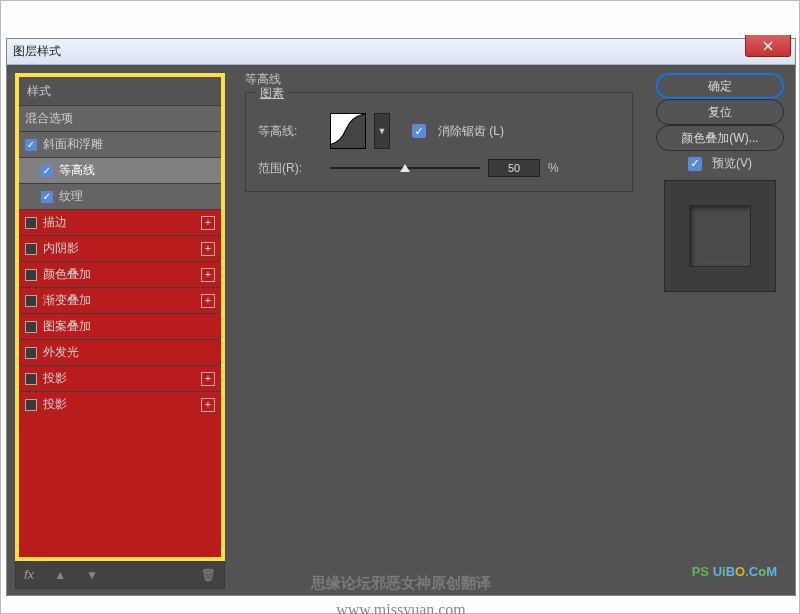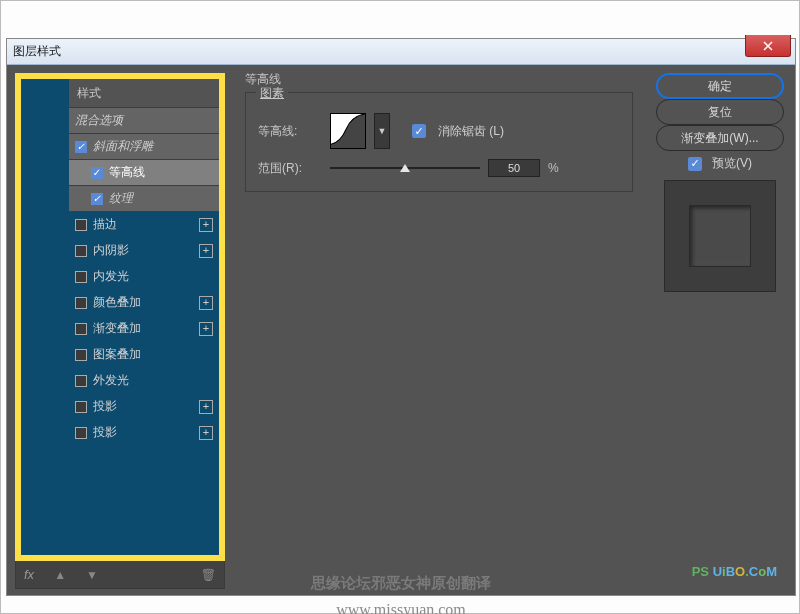--- a/index.html
+++ b/index.html
@@ -60,24 +60,23 @@
     background: #535353;
     color: #d0d0d0;
   }
   .left-col {
     width: 226px;
     padding: 8px 8px 6px 8px;
     display: flex;
     flex-direction: column;
   }
   .style-list {
-    background: #0c4a6e;
-    border: 6px solid #fde047;
+    background: #b91c1c;
+    border: 4px solid #fde047;
     flex: 1;
-    padding-left: 48px;
   }
   .style-header {
     height: 28px;
     line-height: 28px;
     padding-left: 8px;
     color: #c8c8c8;
     background: #535353;
   }
   .style-row {
     height: 26px;
@@ -86,21 +85,20 @@
     padding-left: 6px;
     border-top: 1px solid #3d3d3d;
     position: relative;
   }
   .style-row.selected {
     background: #808080;
     color: #fff;
   }
   .style-row.lighter {
     background: #646464;
-    font-style: italic;
   }
   .style-row.indent1 { padding-left: 22px; }
   .style-row .cb {
     width: 12px;
     height: 12px;
     border: 1px solid #aaa;
     background: #3a3a3a;
     margin-right: 6px;
     display: inline-flex;
     align-items: center;
@@ -338,24 +336,20 @@
           </div>
           <div class="style-row">
             <span class="cb"></span>
             <span>描边</span>
             <span class="plus">+</span>
           </div>
           <div class="style-row">
             <span class="cb"></span>
             <span>内阴影</span>
             <span class="plus">+</span>
-          </div>
-          <div class="style-row">
-            <span class="cb"></span>
-            <span>内发光</span>
           </div>
           <div class="style-row">
             <span class="cb"></span>
             <span>颜色叠加</span>
             <span class="plus">+</span>
           </div>
           <div class="style-row">
             <span class="cb"></span>
             <span>渐变叠加</span>
             <span class="plus">+</span>
@@ -414,21 +408,21 @@
             </div>
             <div class="numbox">50</div>
             <span class="pct">%</span>
           </div>
         </div>
       </div>
 
       <div class="right-col">
         <div class="btn primary">确定</div>
         <div class="btn">复位</div>
-        <div class="btn">渐变叠加(W)...</div>
+        <div class="btn">颜色叠加(W)...</div>
         <div class="preview-cb">
           <span class="blue-cb">✓</span>
           <span>预览(V)</span>
         </div>
         <div class="preview-box">
           <div class="preview-inner"></div>
         </div>
       </div>
 
     </div>

